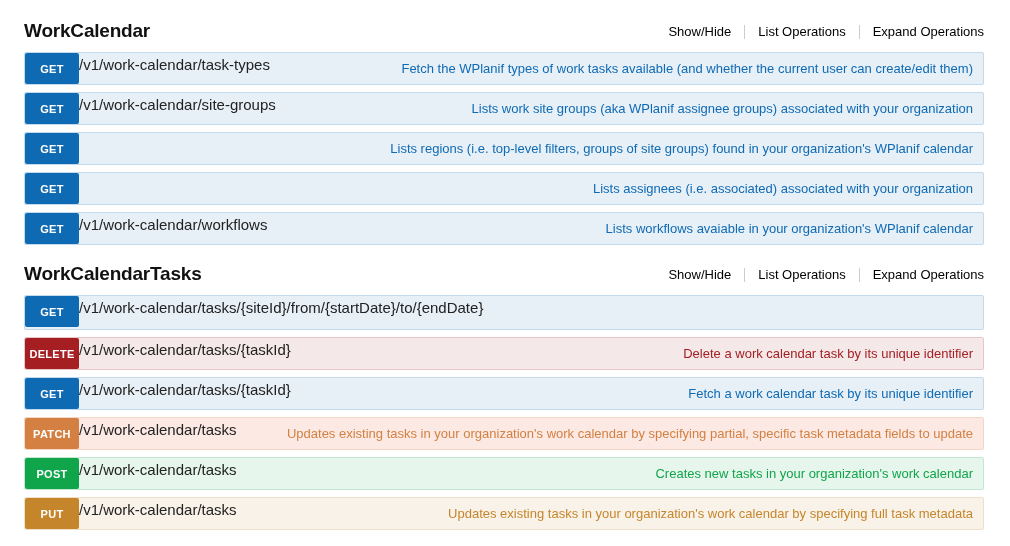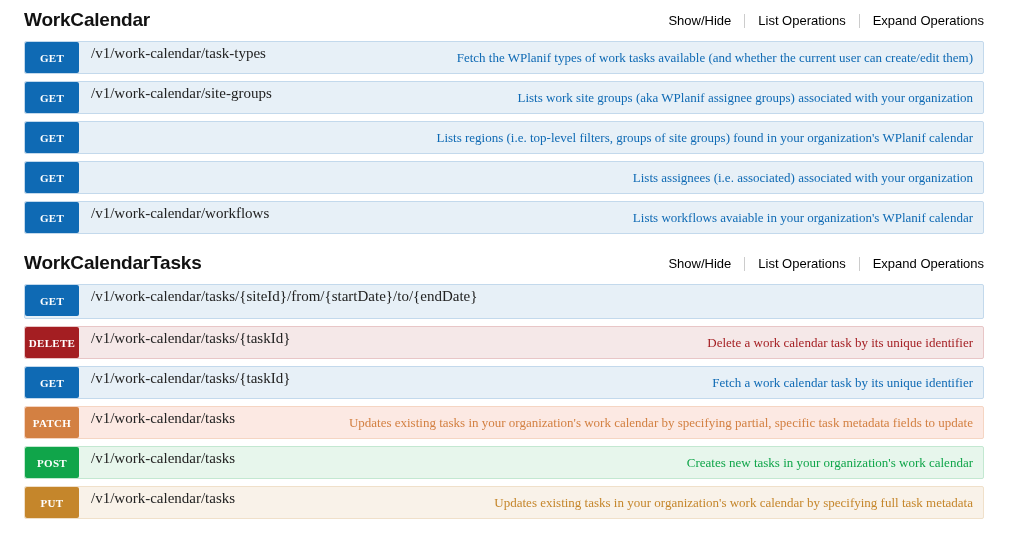--- a/index.html
+++ b/index.html
@@ -3,21 +3,21 @@
 <meta charset="utf-8">
 <style>
   * { box-sizing: border-box; margin: 0; padding: 0; }
   html, body { background: #ffffff; }
   body {
     width: 1010px;
     height: 546px;
     font-family: "Liberation Sans", "DejaVu Sans", sans-serif;
     overflow: hidden;
   }
-  .wrap { padding: 7px 26px 0 24px; }
+  .wrap { padding: 18px 26px 0 24px; }
 
   
   .api-section { margin-bottom: 16px; }
   .section-header {
     display: flex;
     align-items: flex-end;
     justify-content: space-between;
     margin-bottom: 10px;
     padding-top: 2px;
   }
@@ -51,39 +51,37 @@
   
   .operations { list-style: none; }
   .operation { margin-bottom: 7px; cursor: pointer; }
   .heading {
     display: flex;
     align-items: stretch;
     min-height: 33px;
     background: var(--bg);
     border: 1px solid var(--border);
     border-radius: 2px;
-    font-family: Liberation Serif, serif;
   }
   .badge {
     flex: 0 0 54px;
     display: flex;
     align-items: center;
     justify-content: center;
     background: var(--badge);
     color: #ffffff;
     font-size: 11px;
     font-weight: 700;
     letter-spacing: 0.3px;
     text-transform: uppercase;
     border-radius: 2px;
   }
   .path {
     display: flex;
     align-items: center;
-    margin-left: 12px;
     font-size: 15px;
     color: #222222;
     text-decoration: none;
     height: 22px;
     white-space: nowrap;
   }
   .desc {
     display: flex;
     align-items: center;
     margin-left: auto;

